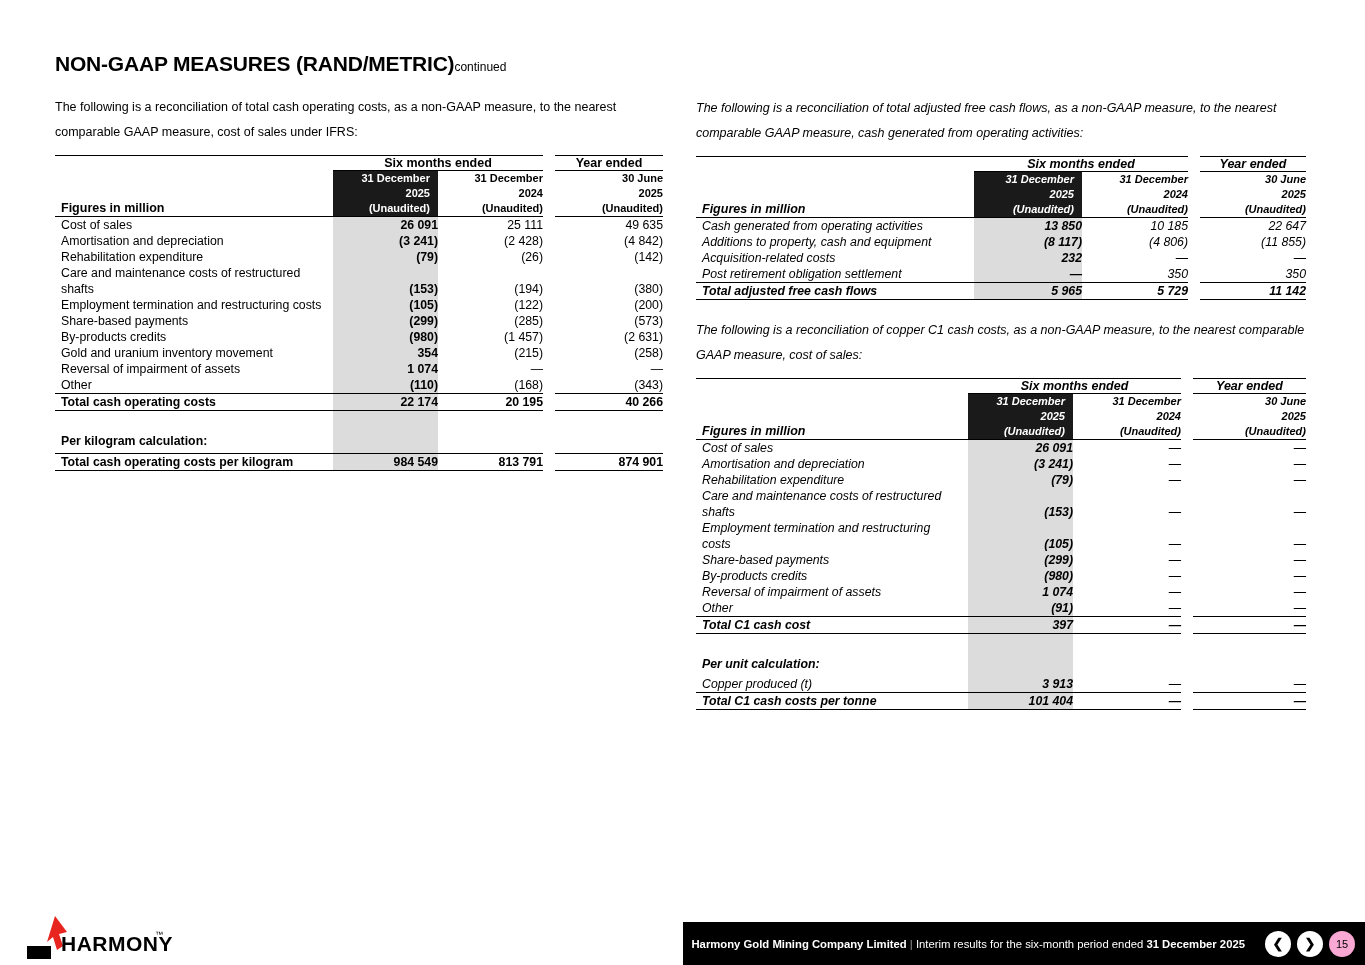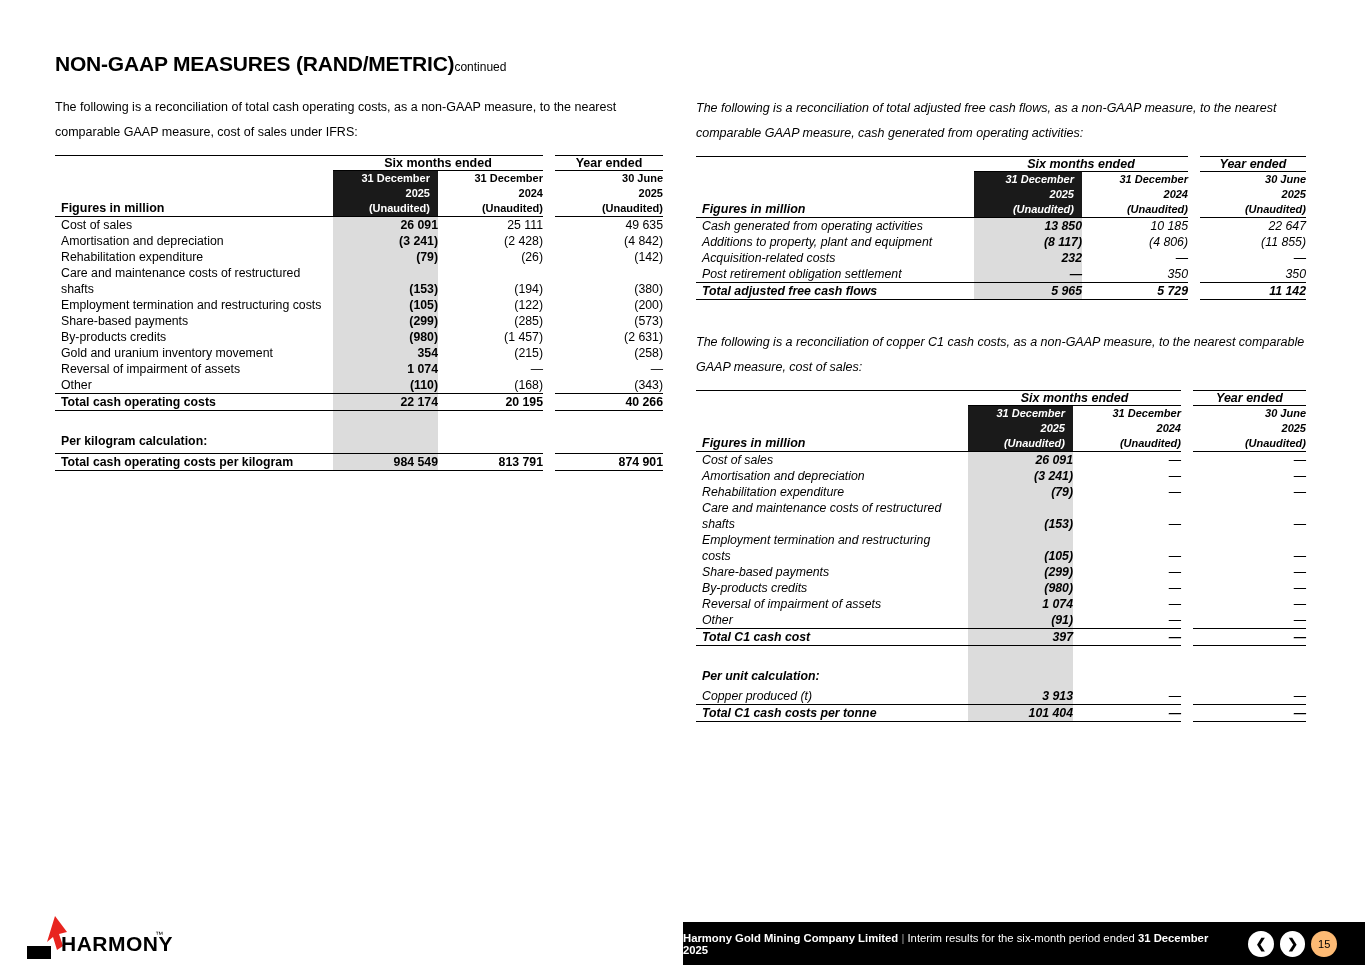--- a/index.html
+++ b/index.html
@@ -149,21 +149,21 @@
   .footer-bar {
     position: absolute;
     left: 683px;
     top: 922px;
     width: 682px;
     height: 43px;
     background: #000000;
     display: flex;
     align-items: center;
     justify-content: flex-end;
-    padding-right: 28px;
+    padding-right: 10px;
     box-sizing: border-box;
   }
   .footer-text {
     color: #ffffff;
     font-size: 11.3px;
     margin-right: 14px;
   }
   .footer-text b { font-weight: bold; }
   .footer-text .sep { color: #9a9a9a; }
   .nav-btn {
@@ -174,21 +174,21 @@
     display: flex;
     align-items: center;
     justify-content: center;
     font-size: 13px;
     margin-left: 6px;
     font-weight: bold;
   }
   .page-num {
     width: 26px; height: 26px;
     border-radius: 50%;
-    background: #fdba74;
+    background: #f9a8d4;
     color: #000000;
     display: flex;
     align-items: center;
     justify-content: center;
     font-size: 11px;
     margin-left: 6px;
   }
 
   .logo {
     position: absolute;
@@ -420,21 +420,21 @@
         </tr>
 
         <tr class="row">
           <td class="label">Cash generated from operating activities</td>
           <td class="hl">13 850</td>
           <td>10 185</td>
           <td class="gap"></td>
           <td>22 647</td>
         </tr>
         <tr class="row">
-          <td class="label">Additions to property, plant and equipment</td>
+          <td class="label">Additions to property, cash and equipment</td>
           <td class="hl">(8 117)</td>
           <td>(4 806)</td>
           <td class="gap"></td>
           <td>(11 855)</td>
         </tr>
         <tr class="row">
           <td class="label">Acquisition-related costs</td>
           <td class="hl">232</td>
           <td>—</td>
           <td class="gap"></td>
@@ -450,21 +450,21 @@
         <tr class="row total">
           <td class="label">Total adjusted free cash flows</td>
           <td class="hl">5 965</td>
           <td>5 729</td>
           <td class="gap"></td>
           <td>11 142</td>
         </tr>
       </tbody>
     </table>
 
-    <div class="intro" style="margin-top:30px">The following is a reconciliation of copper C1 cash costs, as a non-GAAP measure, to the nearest comparable GAAP measure, cost of sales:</div>
+    <div class="intro" style="margin-top:18px">The following is a reconciliation of copper C1 cash costs, as a non-GAAP measure, to the nearest comparable GAAP measure, cost of sales:</div>
 
     <table class="fin">
       <colgroup>
         <col style="width:272px">
         <col style="width:105px">
         <col style="width:108px">
         <col style="width:12px">
         <col style="width:113px">
       </colgroup>
       <tbody>

